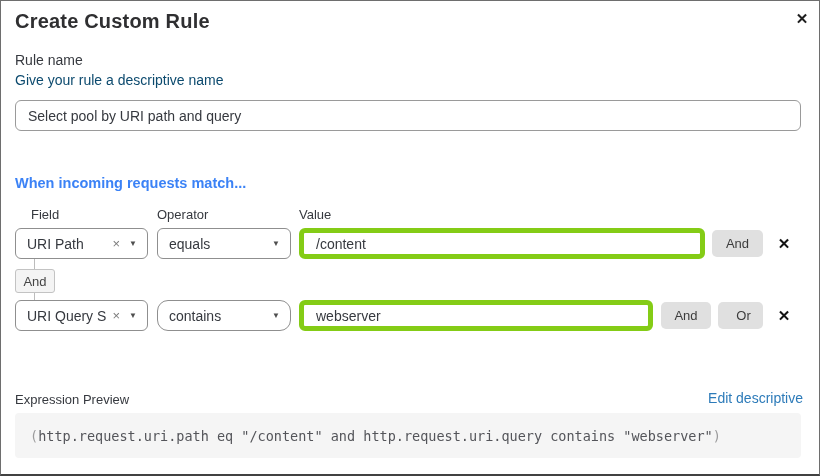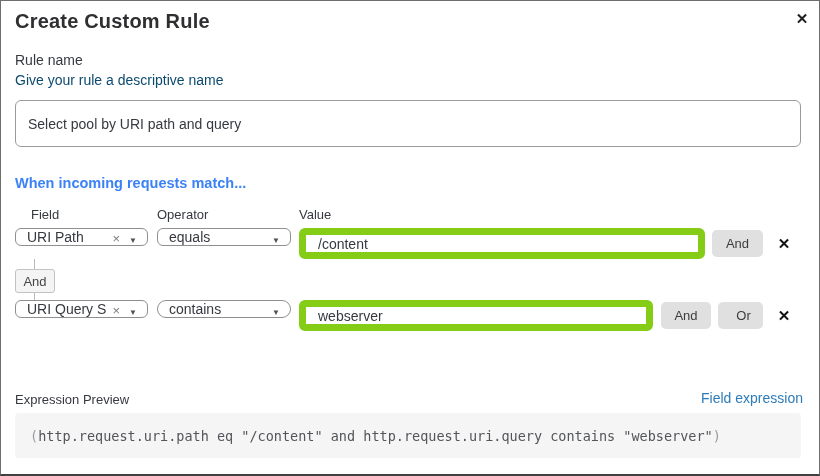--- a/index.html
+++ b/index.html
@@ -19,43 +19,43 @@
   .close-btn {
     position:absolute; left:788px; top:5px; width:26px; height:26px;
     background:none; border:none; font-size:15px; font-weight:700; color:#1f1f1f;
     cursor:pointer; line-height:26px; text-align:center; padding:0;
   }
 
   .field-label { position:absolute; left:14px; font-size:14px; color:#36393f; }
   .helper-text { position:absolute; left:14px; font-size:14px; color:#0c4a6e; }
 
   .name-input {
-    position:absolute; left:14px; top:99px; width:786px; height:47px;
+    position:absolute; left:14px; top:99px; width:786px; height:31px;
     border:1px solid #9a9a9a; border-radius:6px; padding:0 12px;
     font-size:14px; color:#36393f; font-family:inherit; background:#fff; outline:none;
   }
 
   .section-heading {
     position:absolute; left:14px; top:174px;
     font-size:14.5px; font-weight:700; color:#3b82f6;
   }
 
   .col-label { position:absolute; top:206px; font-size:13px; color:#36393f; }
 
   .select {
-    position:absolute; height:18px; border:1px solid #8f8f8f; border-radius:6px;
-    background:#fff; display:flex; align-items:flex-end; padding:0 10px 0 11px;
+    position:absolute; height:31px; border:1px solid #8f8f8f; border-radius:6px;
+    background:#fff; display:flex; align-items:center; padding:0 10px 0 11px;
     cursor:pointer;
   }
   .select .sel-label { flex:1; font-size:14px; color:#36393f; white-space:nowrap; overflow:hidden; }
   .select .clear-x { font-size:13px; color:#7b7b7b; margin:0 9px 0 6px; line-height:1; }
   .select .caret { font-size:8px; color:#4f4f4f; line-height:1; }
 
   .val-input {
-    position:absolute; height:31px; border:7px solid #84cc16; border-radius:6px;
+    position:absolute; height:31px; border:5px solid #84cc16; border-radius:6px;
     padding:0 12px; font-size:14px; color:#36393f; font-family:inherit;
     background:#fff; outline:none;
   }
 
   .gray-btn {
     position:absolute; height:27px; border:none; border-radius:5px;
     background:#e0e0e0; color:#3c3c3c; font-size:13px; font-family:inherit;
     cursor:pointer; padding:0;
   }
   .remove-btn {
@@ -127,17 +127,17 @@
   <div class="select" style="left:156px; top:299px; width:134px;border-radius:11px;">
     <span class="sel-label">contains</span>
     <span class="caret">▼</span>
   </div>
   <input class="val-input" style="left: 298px; top: 299px; width: 354px;" type="text" value="webserver">
   <button class="gray-btn" style="left:660px; top:301px; width:50px;">And</button>
   <button class="gray-btn" style="left:717px; top:301px; width:45px;padding-left:6px;">Or</button>
   <button class="remove-btn" style="left:771px; top:301px;">✕</button>
 
   <div class="expr-label">Expression Preview</div>
-  <a class="edit-link">Field expression</a>
+  <a class="edit-link">Edit descriptive</a>
 
   <div class="code-box"><span class="paren">(</span><span>http.request.uri.path eq "/content" and http.request.uri.query contains "webserver"</span><span class="paren">)</span></div>
 
 </div>
 
 </body></html>

